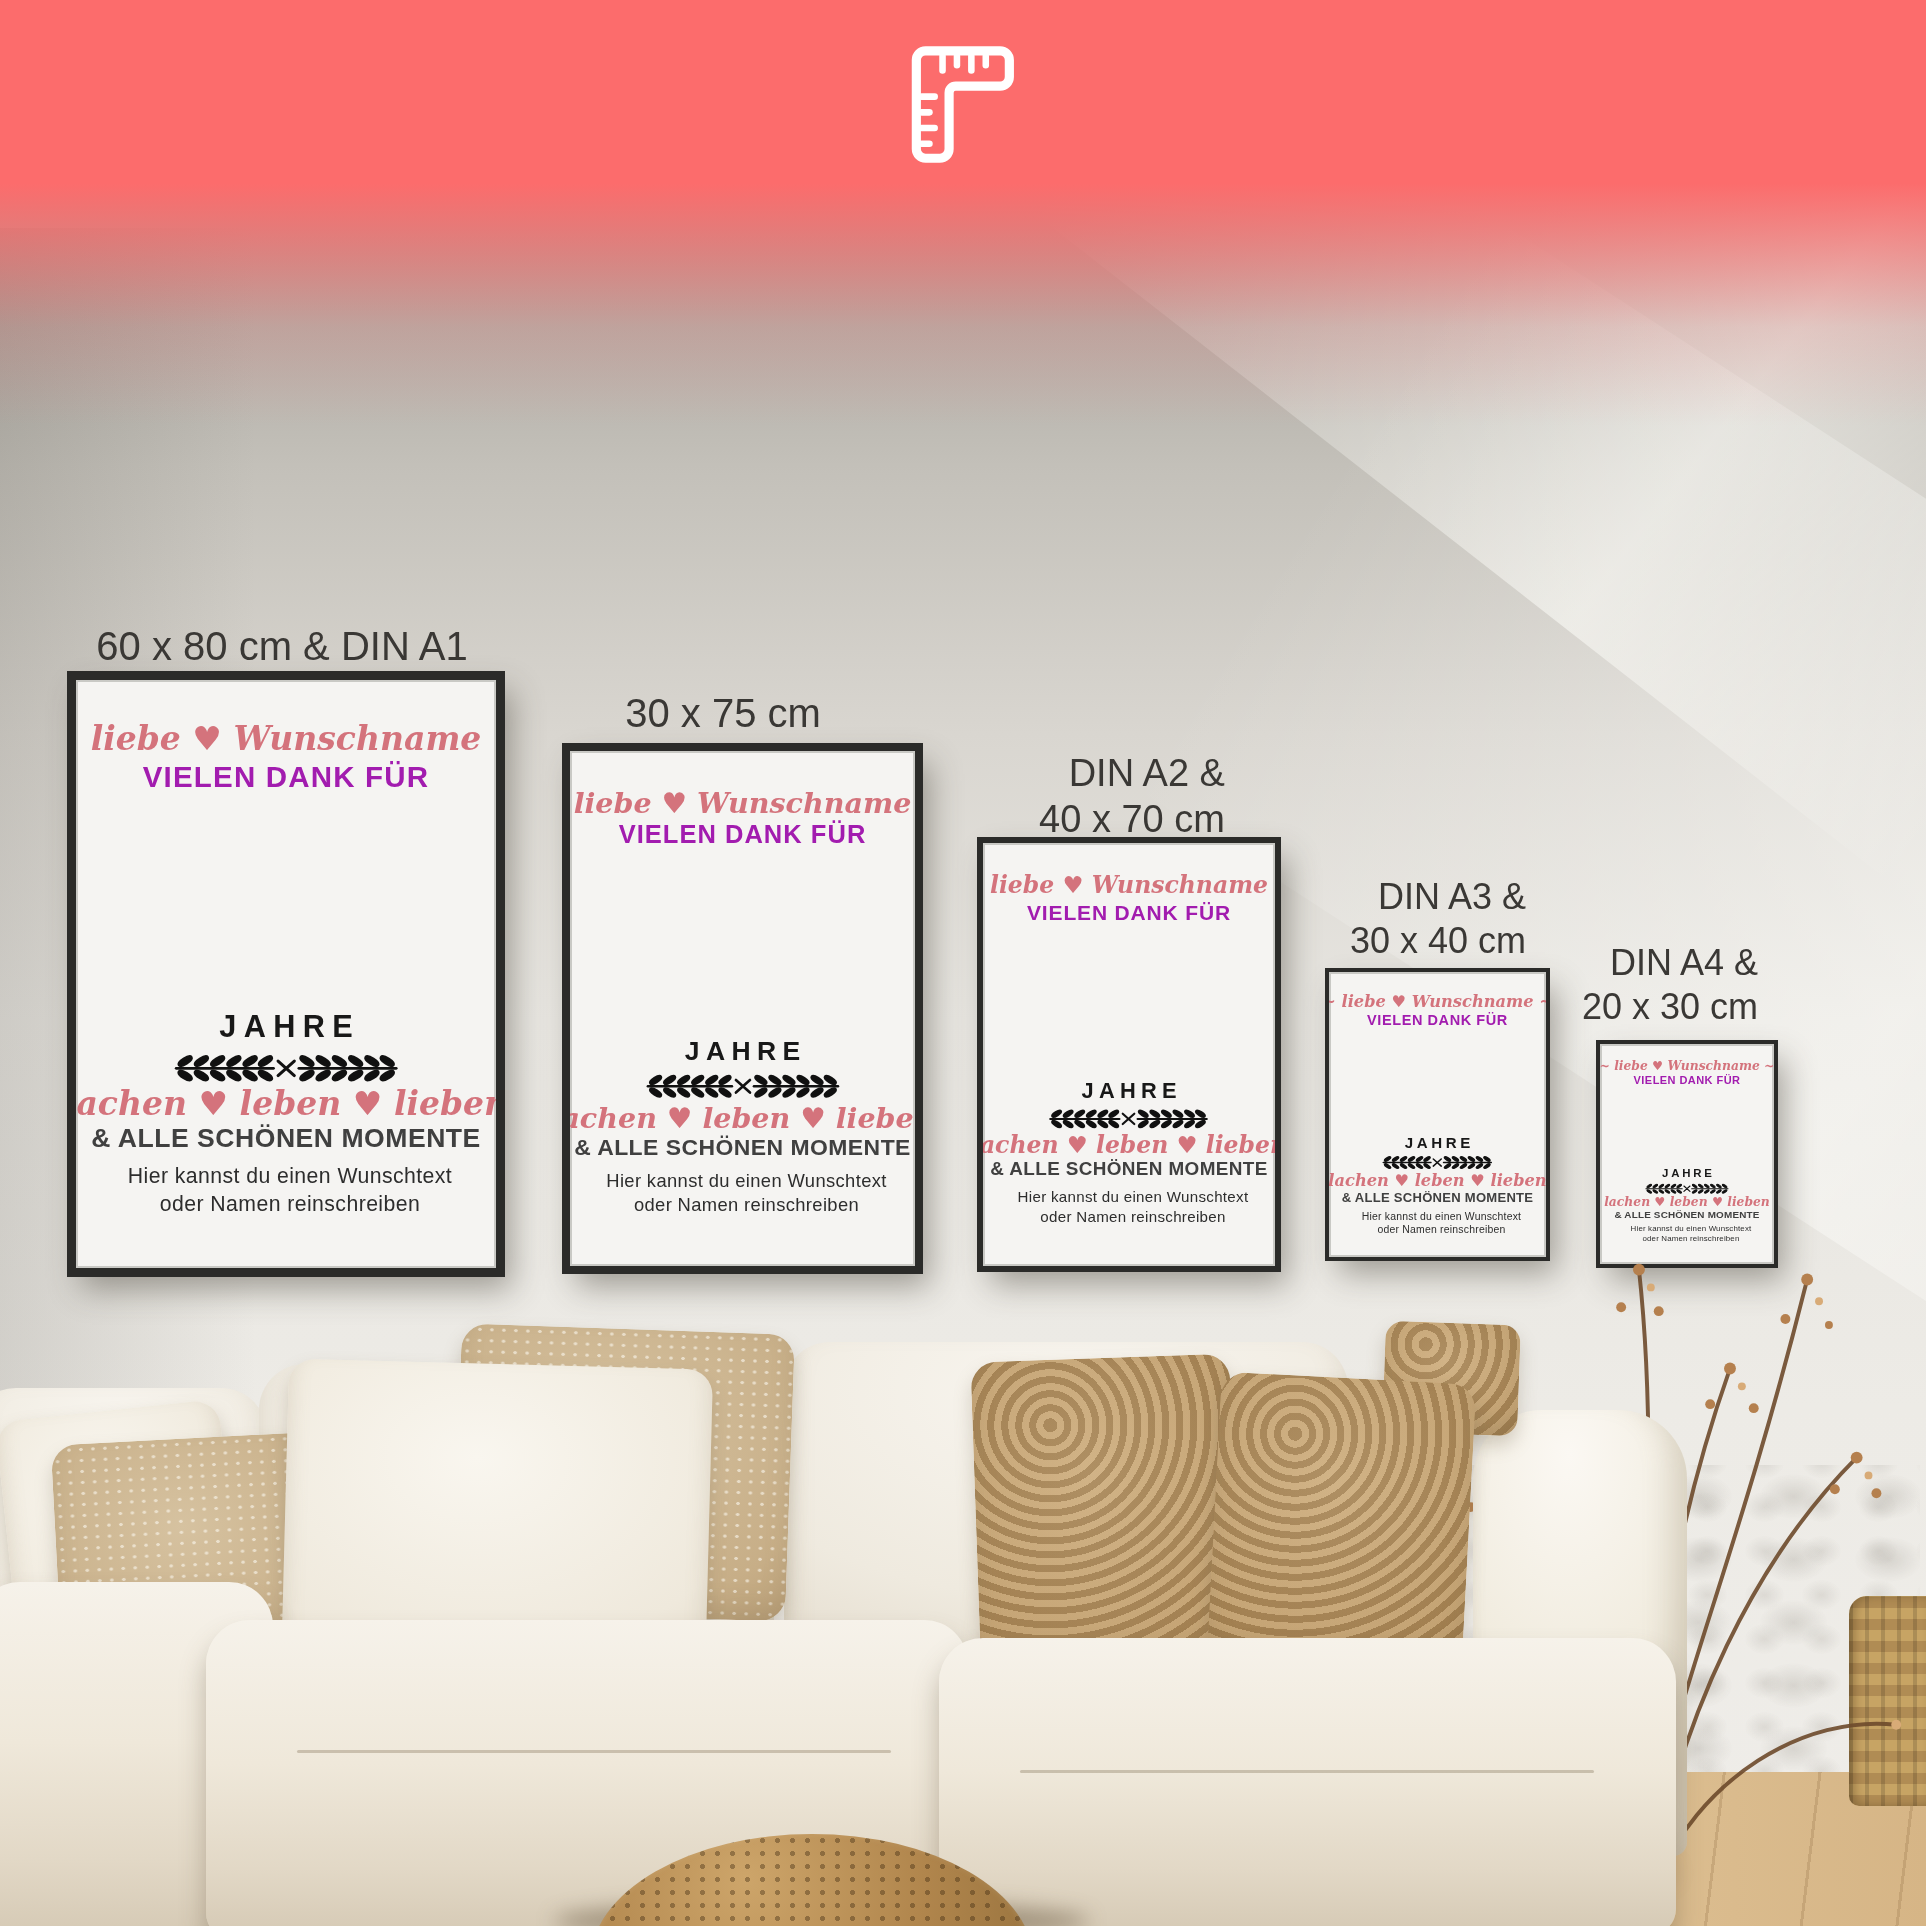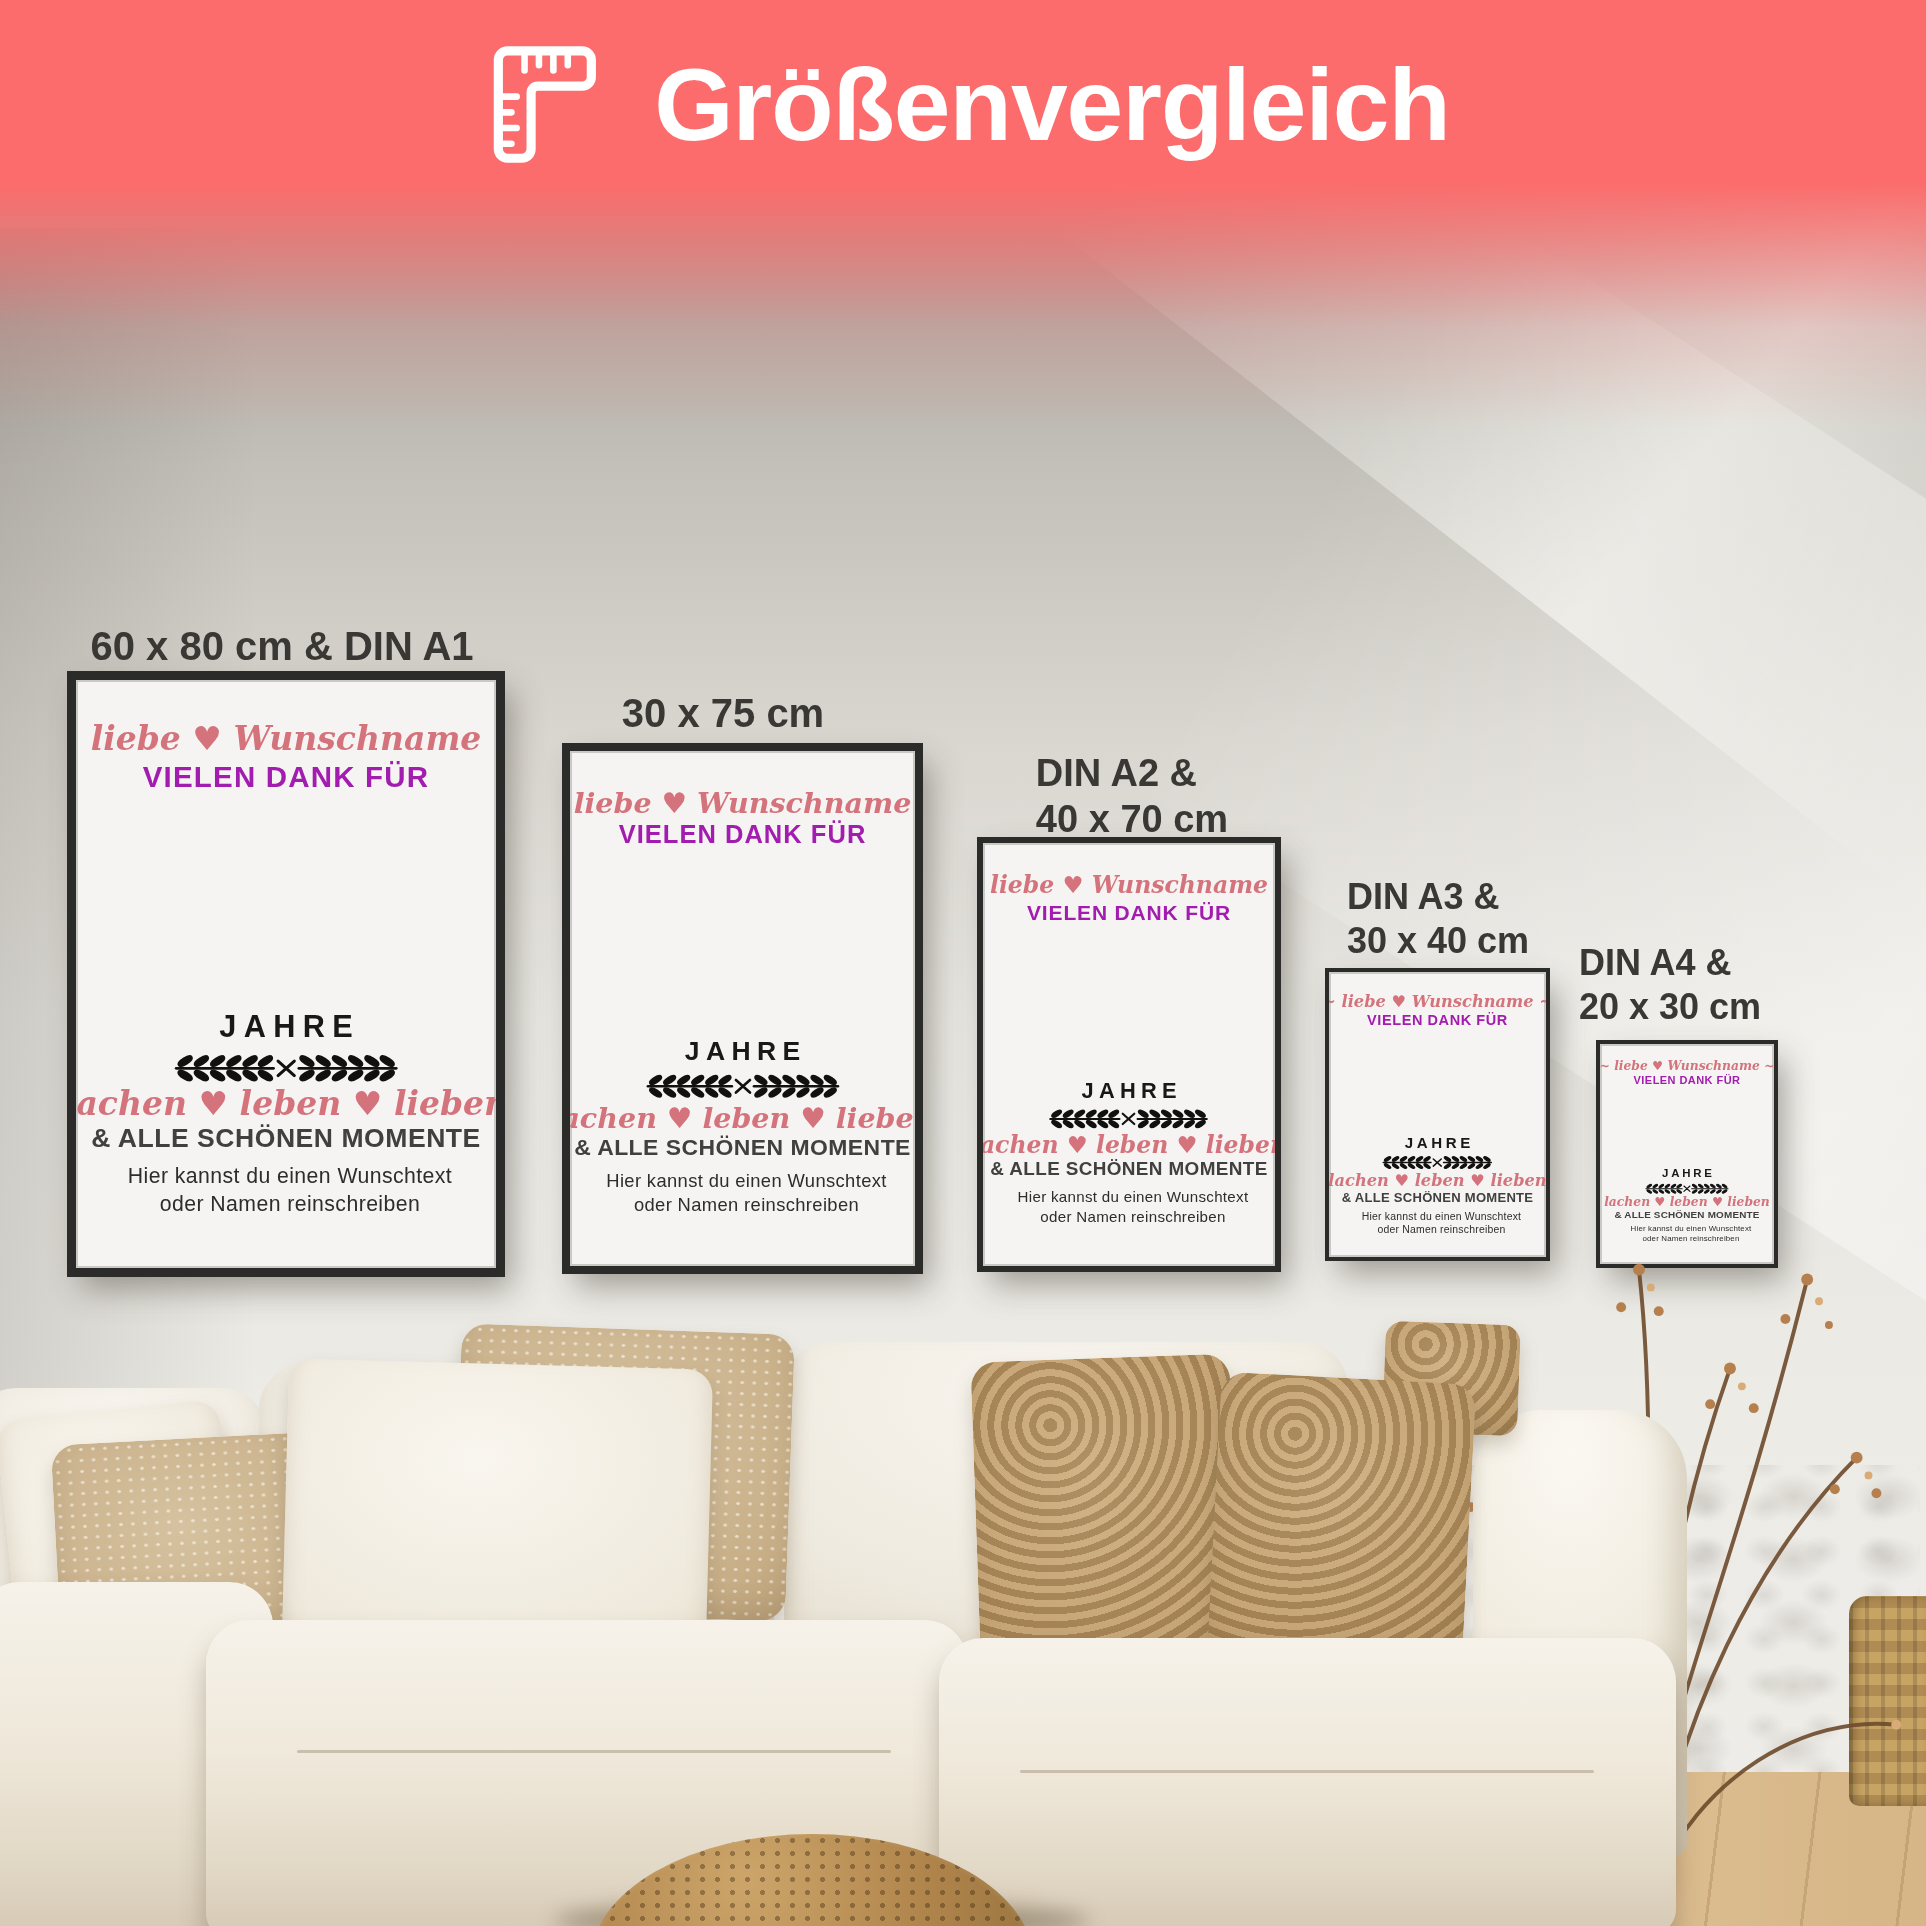--- a/index.html
+++ b/index.html
@@ -26,22 +26,22 @@
   
   .banner{position:absolute;left:0;top:0;width:100%;height:465px;
     background:linear-gradient(180deg,var(--banner,#fc6c6c) 0px,var(--banner,#fc6c6c) 183px,
       rgba(252,108,108,.62) 249px,rgba(252,108,108,.18) 327px,rgba(252,108,108,0) 426px);}
   .header-row{position:absolute;left:0;top:30px;width:100%;height:149px;
     display:flex;align-items:center;justify-content:center;gap:40px;}
   .ruler-icon{width:137px;height:131px;flex:0 0 auto;}
   .page-title{color:#ffffff;font-size:102px;font-weight:700;letter-spacing:-1px;line-height:1;}
 
   
-  .size-label{position:absolute;transform:translateX(-50%);text-align:left;
-    color:var(--label,#3a3835);font-weight:700;white-space:nowrap;line-height:1.22;}
+  .size-label{position:absolute;transform:translateX(-50%);text-align:right;
+    color:var(--label,#3a3835);font-weight:400;white-space:nowrap;line-height:1.22;}
 
   
   .poster{position:absolute;background:var(--posterbg,#f5f4f2);
     border-style:solid;border-color:var(--frame,#2b2b29);
     box-shadow:10px 16px 30px -4px rgba(66,61,52,.45), inset 0 0 0 2px rgba(120,120,115,.35);
     display:flex;flex-direction:column;align-items:center;text-align:center;overflow:hidden;}
   .sp{width:100%;flex:0 0 auto;}
   .sp1{height:7.2em}.sp2{height:.9em}.sp3{height:.8em}.sp4{height:1.8em}
   .sp5{height:1.6em}.sp6{height:.7em}.sp7{height:.5em}.sp8{height:2.0em}
   .p-script{font-family:"DejaVu Serif","Liberation Serif",serif;font-style:italic;font-weight:700;
@@ -159,21 +159,20 @@
         <line x1="34" y1="13" x2="34" y2="24"></line>
         <line x1="45" y1="13" x2="45" y2="20"></line>
         <line x1="56" y1="13" x2="56" y2="24"></line>
         <line x1="67" y1="13" x2="67" y2="20"></line>
         <line x1="18" y1="44" x2="28" y2="44"></line>
         <line x1="18" y1="56" x2="24" y2="56"></line>
         <line x1="18" y1="68" x2="28" y2="68"></line>
         <line x1="18" y1="80" x2="24" y2="80"></line>
       </g>
     </svg>
-    <div class="page-title">Größenvergleich</div>
   </div>
 
   <div id="posters">
       <div class="poster-group">
     <div class="size-label" style="left: 282px; top: 622px; font-size: 40px;">
           <div>60 x 80 cm &amp; DIN A1</div>
         </div>
     <div class="poster" style="left: 67px; top: 671px; width: 420px; height: 588px; font-size: 5.9px; border-width: 9px;">
       <div class="sp sp1"></div>
       <div class="p-script p-top">~ liebe ♥ Wunschname ~</div>

